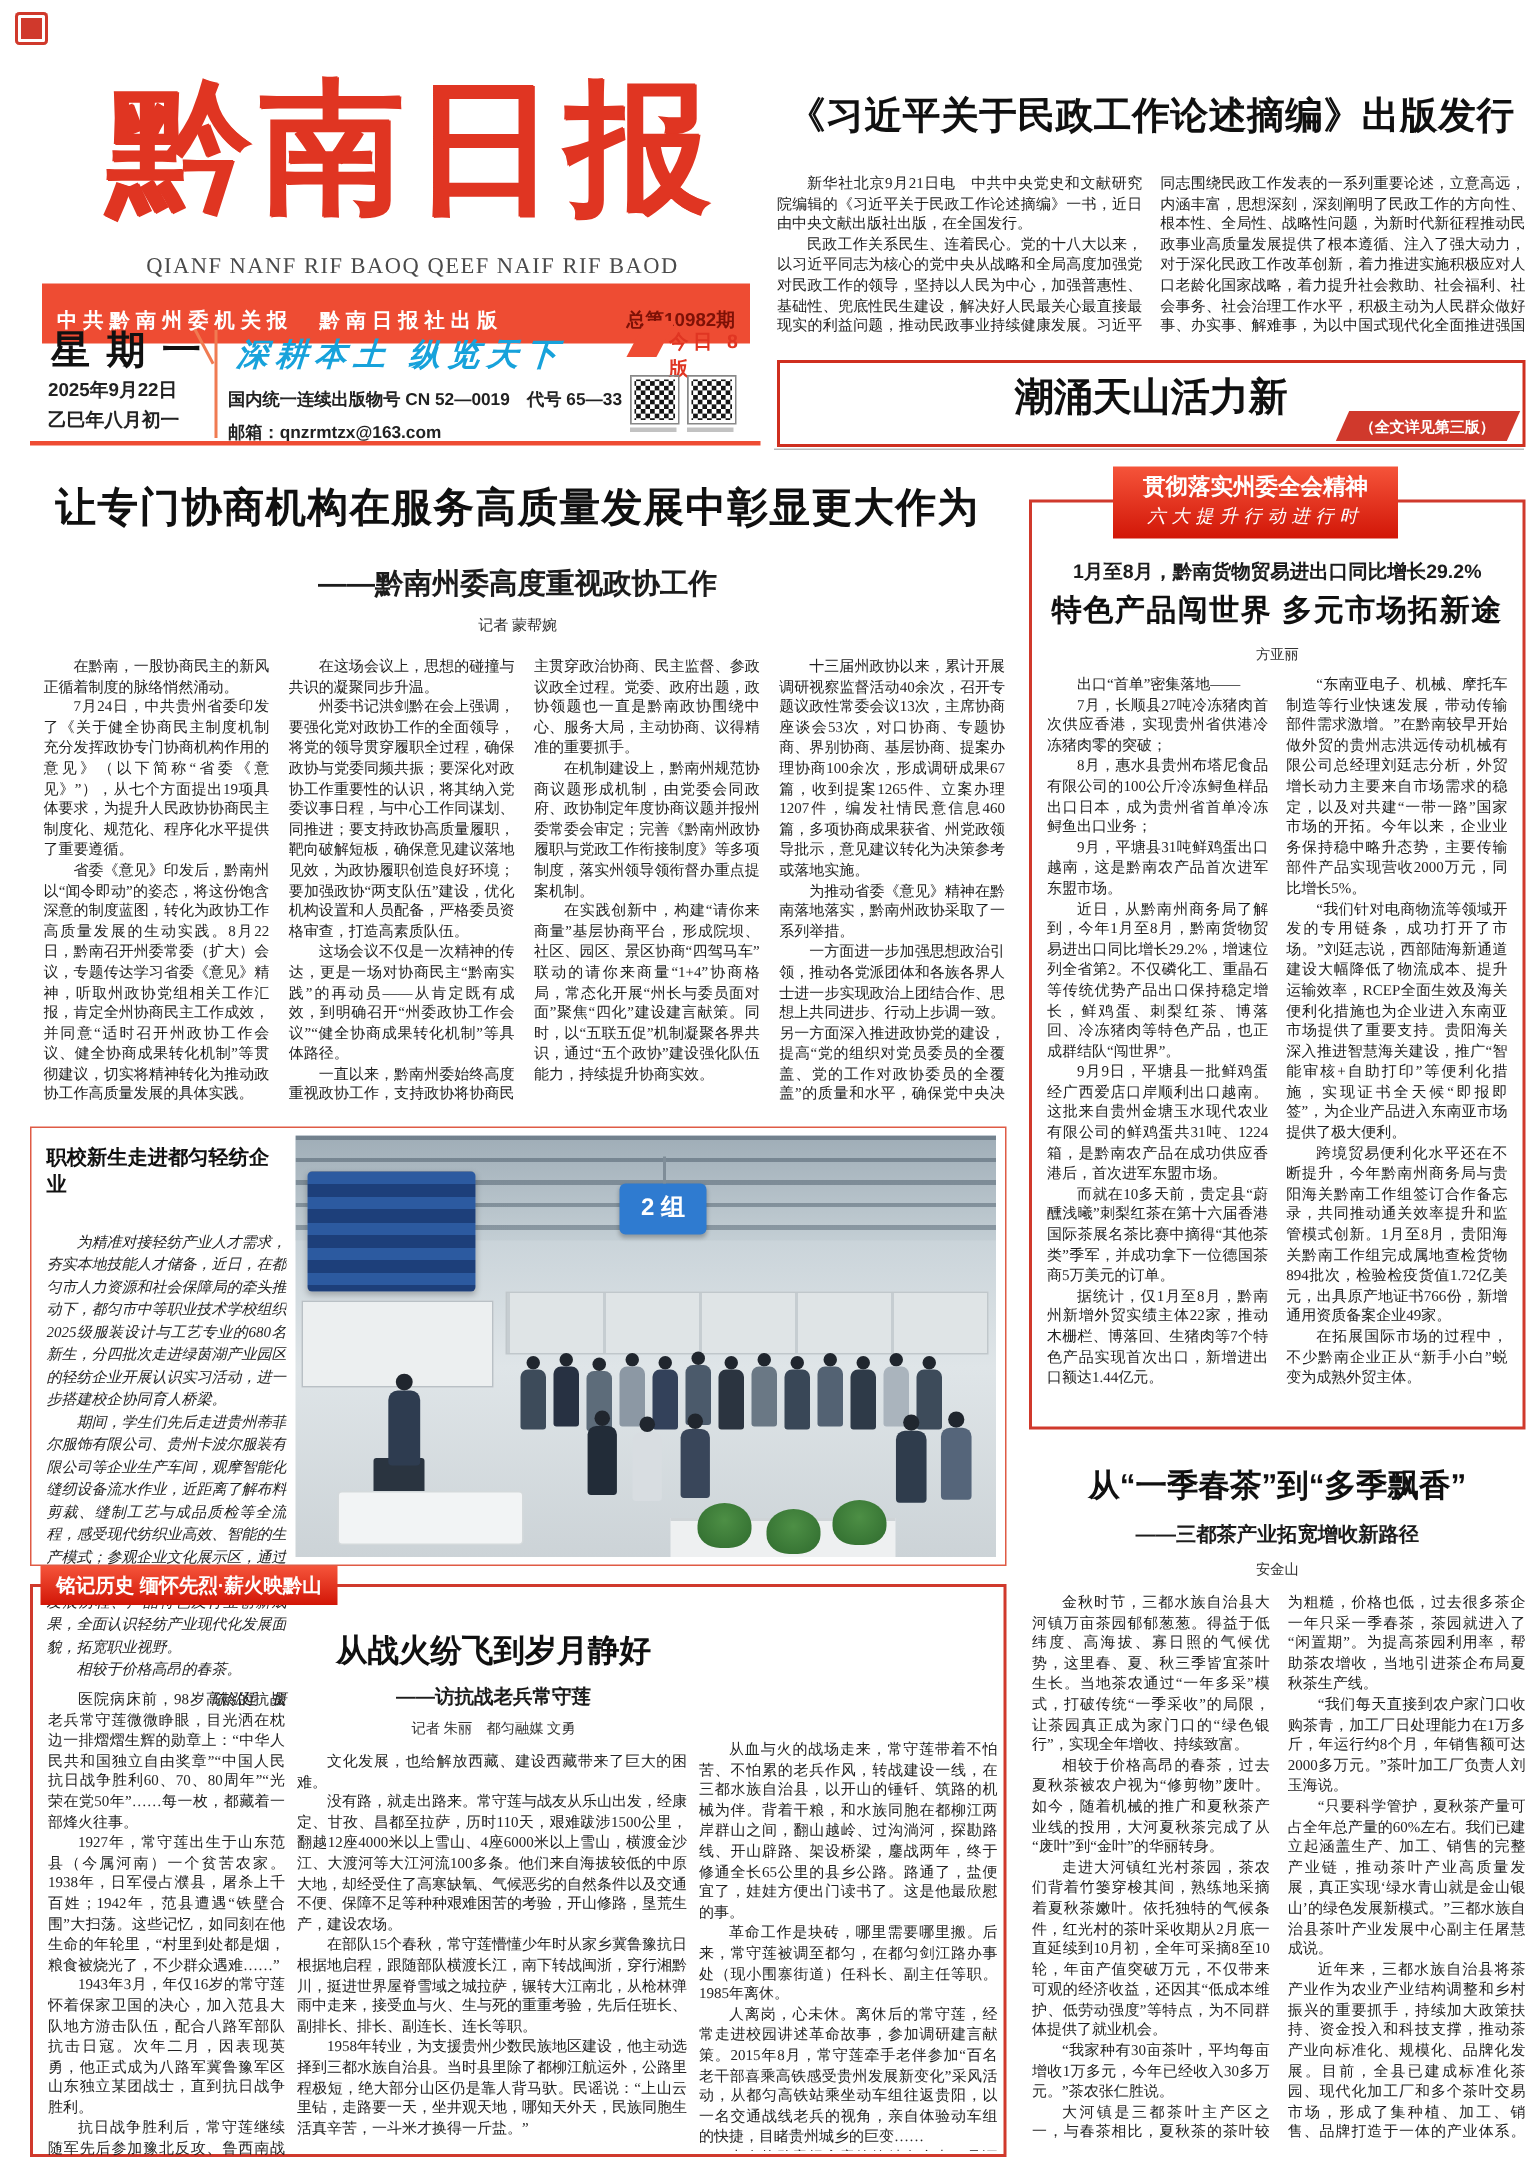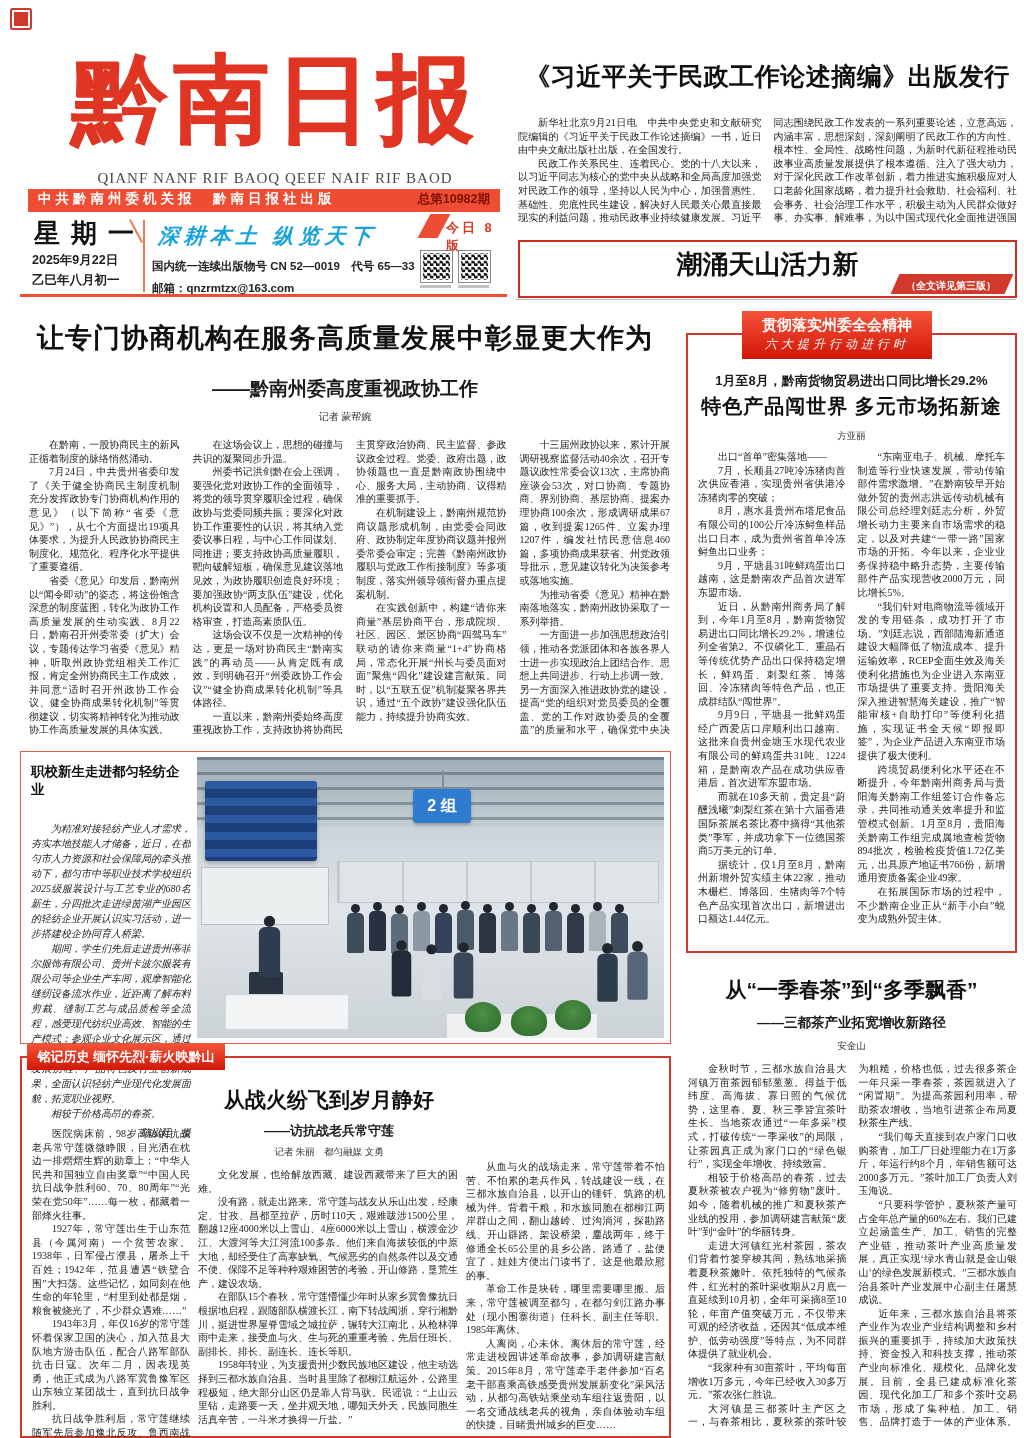--- a/index.html
+++ b/index.html
@@ -13,22 +13,22 @@
   .cols2{column-count:2;column-gap:12px}
   .cols4{column-count:4;column-gap:13px}
   
   .seal{left:10px;top:8px;width:22px;height:22px;background:#d0392c;border-radius:3px;
         box-shadow:inset 0 0 0 2px #d0392c, inset 0 0 0 4px #fff}
   .mast-title{left:55px;top:30px;width:440px;text-align:center;font-size:96px;line-height:138px;
         letter-spacing:6px;color:#e03522;font-weight:900;font-family:"Liberation Sans",sans-serif;
         text-shadow:1px 1px 0 #e03522}
   .pinyin{left:55px;top:170px;width:440px;text-align:center;font-size:15px;letter-spacing:1px;color:#4a4a4a;
         font-family:"Liberation Serif",serif}
-  .mastbar{left:28px;top:189px;width:472px;height:23px;background:#ee4c33;display:flex;align-items:flex-end;
-        justify-content:space-between;padding:4px 10px;box-sizing:border-box}
+  .mastbar{left:28px;top:189px;width:472px;height:40px;background:#ee4c33;display:flex;align-items:flex-start;
+        justify-content:space-between;padding:16px 10px;box-sizing:border-box}
   .mastbar .org{color:#fff;font-size:13.5px;font-weight:bold;letter-spacing:4px;font-family:"Liberation Sans",sans-serif}
   .mastbar .issue{color:#7d1106;font-size:12.5px;font-weight:bold;font-family:"Liberation Sans",sans-serif}
   .notch{left:424px;top:214px;width:20px;height:24px;background:#ee4c33;transform:skewX(-28deg)}
   .today{left:446px;top:219px;width:54px;color:#e03522;font-size:13px;font-weight:bold;letter-spacing:3px;
         font-family:"Liberation Sans",sans-serif}
   .weekday{left:34px;top:216px;font-size:26px;letter-spacing:11px;font-weight:900;
         font-family:"Liberation Sans",sans-serif;color:#111}
   .dateline{left:32px;font-size:12.5px;font-weight:bold;font-family:"Liberation Sans",sans-serif;color:#222}
   .vline{left:143px;top:220px;width:2px;height:72px;background:#f07b52}
   .vline-diag{left:135px;top:218px;width:2px;height:26px;background:#f07b52;transform:rotate(-28deg)}
@@ -246,21 +246,21 @@
       <p>“我们针对电商物流等领域开发的专用链条，成功打开了市场。”刘廷志说，西部陆海新通道建设大幅降低了物流成本、提升运输效率，RCEP全面生效及海关便利化措施也为企业进入东南亚市场提供了重要支持。贵阳海关深入推进智慧海关建设，推广“智能审核+自助打印”等便利化措施，实现证书全天候“即报即签”，为企业产品进入东南亚市场提供了极大便利。</p>
       <p>跨境贸易便利化水平还在不断提升，今年黔南州商务局与贵阳海关黔南工作组签订合作备忘录，共同推动通关效率提升和监管模式创新。1月至8月，贵阳海关黔南工作组完成属地查检货物894批次，检验检疫货值1.72亿美元，出具原产地证书766份，新增通用资质备案企业49家。</p>
       <p>在拓展国际市场的过程中，不少黔南企业正从“新手小白”蜕变为成熟外贸主体。</p>
     </div>
 
   <div class="abs tea-hl hd ctr">从“一季春茶”到“多季飘香”</div>
   <div class="abs tea-sub ctr">——三都茶产业拓宽增收新路径</div>
   <div class="abs tea-by ctr">安金山</div>
   <div class="abs tea-body txt cols2">
       <p>金秋时节，三都水族自治县大河镇万亩茶园郁郁葱葱。得益于低纬度、高海拔、寡日照的气候优势，这里春、夏、秋三季皆宜茶叶生长。当地茶农通过“一年多采”模式，打破传统“一季采收”的局限，让茶园真正成为家门口的“绿色银行”，实现全年增收、持续致富。</p>
-      <p>相较于价格高昂的春茶，过去夏秋茶被农户视为“修剪物”废叶。如今，随着机械的推广和夏秋茶产业线的投用，参加调研建言献策“废叶”到“金叶”的华丽转身。</p>
+      <p>相较于价格高昂的春茶，过去夏秋茶被农户视为“修剪物”废叶。如今，随着机械的推广和夏秋茶产业线的投用，大河夏秋茶完成了从“废叶”到“金叶”的华丽转身。</p>
       <p>走进大河镇红光村茶园，茶农们背着竹篓穿梭其间，熟练地采摘着夏秋茶嫩叶。依托独特的气候条件，红光村的茶叶采收期从2月底一直延续到10月初，全年可采摘8至10轮，年亩产值突破万元，不仅带来可观的经济收益，还因其“低成本维护、低劳动强度”等特点，为不同群体提供了就业机会。</p>
       <p>“我家种有30亩茶叶，平均每亩增收1万多元，今年已经收入30多万元。”茶农张仁胜说。</p>
       <p>大河镇是三都茶叶主产区之一，与春茶相比，夏秋茶的茶叶较为粗糙，价格也低，过去很多茶企一年只采一季春茶，茶园就进入了“闲置期”。为提高茶园利用率，帮助茶农增收，当地引进茶企布局夏秋茶生产线。</p>
       <p>“我们每天直接到农户家门口收购茶青，加工厂日处理能力在1万多斤，年运行约8个月，年销售额可达2000多万元。”茶叶加工厂负责人刘玉海说。</p>
       <p>“只要科学管护，夏秋茶产量可占全年总产量的60%左右。我们已建立起涵盖生产、加工、销售的完整产业链，推动茶叶产业高质量发展，真正实现‘绿水青山就是金山银山’的绿色发展新模式。”三都水族自治县茶叶产业发展中心副主任屠慧成说。</p>
       <p>近年来，三都水族自治县将茶产业作为农业产业结构调整和乡村振兴的重要抓手，持续加大政策扶持、资金投入和科技支撑，推动茶产业向标准化、规模化、品牌化发展。目前，全县已建成标准化茶园、现代化加工厂和多个茶叶交易市场，形成了集种植、加工、销售、品牌打造于一体的产业体系。大河镇成为三都大白茶的核心产区，茶产业成为推动乡村振兴的重要引擎。</p>
     </div>
 
   <div class="abs vet-box"></div>
   <div class="abs vet-title">铭记历史 缅怀先烈·薪火映黔山</div>

